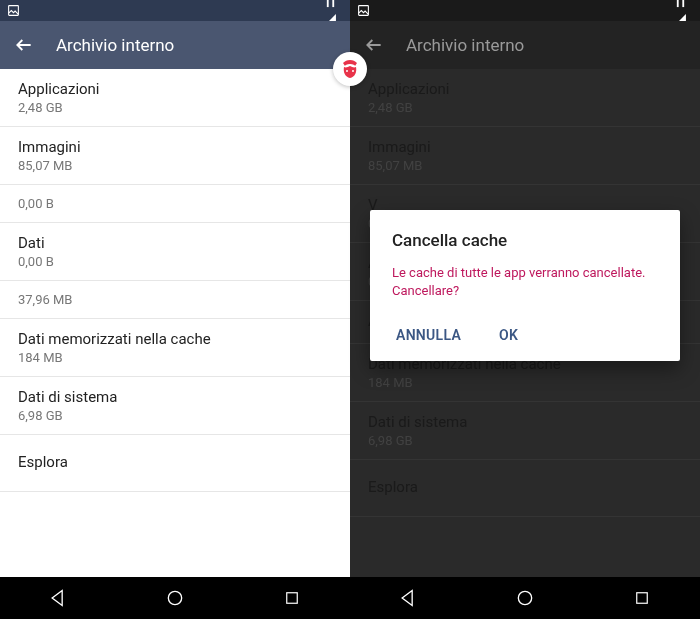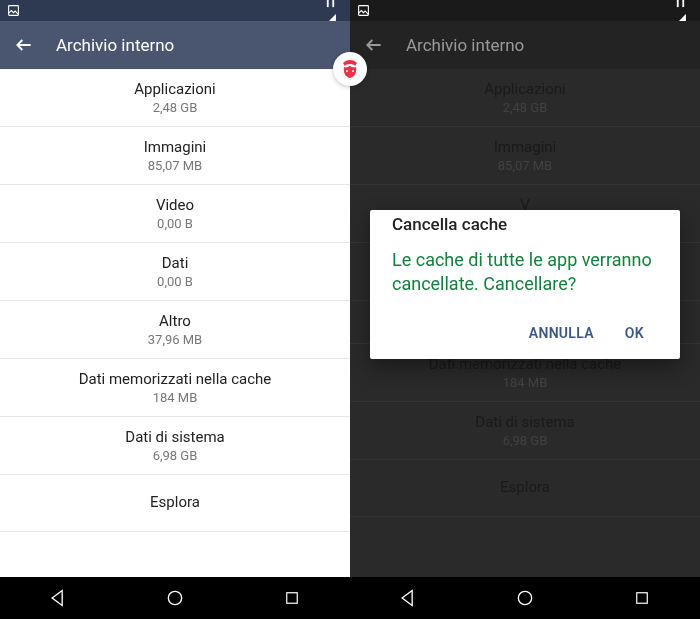--- a/index.html
+++ b/index.html
@@ -8,33 +8,33 @@
   .status-bar { height: 21px; background: #2e3a52; color: #fff; display: flex; align-items: center; padding: 0 6px; font-size: 11px; }
   .phone.right .status-bar { background: #1a1a1a; }
   .status-left { flex: 1; display: flex; align-items: center; gap: 3px; }
   .status-right { display: flex; align-items: center; gap: 3px; flex-direction: column; }
   .status-icon { width: 14px; height: 14px; display: inline-flex; align-items: center; justify-content: center; }
   .app-bar { height: 48px; background: #4a5670; color: #fff; display: flex; align-items: center; padding: 0 14px; font-size: 17px; text-align: right; }
   .phone.right .app-bar { background: #232323; color: #9a9a9a; }
   .back-arrow { margin-right: 22px; display: inline-flex; }
   .content { flex: 1; background: #fff; overflow: hidden; }
   .phone.right .content { background: #444; }
-  .list-item { padding: 11px 18px 11px 18px; border-bottom: 1px solid #e6e6e6; text-align: center; }
+  .list-item { padding: 11px 18px 11px 18px; border-bottom: 1px solid #e6e6e6; }
   .phone.right .list-item { border-bottom: 1px solid #555; }
   .list-item .title { font-size: 15px; color: #222; margin-bottom: 2px; }
   .list-item .subtitle { font-size: 13px; color: #777; }
   .phone.right .list-item .title { color: #2a2a2a; }
   .phone.right .list-item .subtitle { color: #6a6a6a; }
   .nav-bar { height: 42px; background: #000; display: flex; align-items: center; justify-content: space-around; }
   .nav-btn { width: 60px; height: 28px; display: flex; align-items: center; justify-content: center; }
   .overlay { position: absolute; top: 69px; left: 0; right: 0; bottom: 42px; background: rgba(0,0,0,0.38); pointer-events: none; }
-  .dialog { position: absolute; top: 210px; left: 20px; right: 20px; background: #fff; border-radius: 2px; box-shadow: 0 8px 20px rgba(0,0,0,0.4); padding: 4px 22px 10px 22px; }
+  .dialog { position: absolute; top: 210px; left: 20px; right: 20px; background: #fff; border-radius: 2px; box-shadow: 0 8px 20px rgba(0,0,0,0.4); padding: 20px 22px 10px 22px; }
   .dialog-title { font-size: 17px; font-weight: 500; color: #222; margin-bottom: 14px; }
-  .dialog-msg { font-size: 18px; color: #15803d; line-height: 1.35; margin-bottom: 20px; }
-  .dialog-actions { display: flex; justify-content: flex-end; gap: 23px; padding-right: 10px; }
+  .dialog-msg { font-size: 13px; color: #be185d; line-height: 1.35; margin-bottom: 20px; }
+  .dialog-actions { display: flex; gap: 30px; padding-right: 10px; }
   .dialog-btn { font-size: 14px; font-weight: 600; color: #3b5784; letter-spacing: 0.3px; padding: 8px 4px; }
   .center-badge { position: absolute; top: 52px; left: 333px; width: 34px; height: 34px; border-radius: 50%; background: #fff; display: flex; align-items: center; justify-content: center; box-shadow: 0 1px 4px rgba(0,0,0,0.25); z-index: 5; }
 </style>
 </head>
 <body>
 
 <div class="phone left">
   <div class="status-bar">
     <div class="status-left">
       <span class="status-icon">
@@ -89,29 +89,27 @@
   <div class="content">
     <div class="list-item">
         <div class="title">Applicazioni</div>
         <div class="subtitle">2,48 GB</div>
       </div>
     <div class="list-item">
         <div class="title">Immagini</div>
         <div class="subtitle">85,07 MB</div>
       </div>
     <div class="list-item">
-        <div class="title">Video</div>
         <div class="subtitle">0,00 B</div>
       </div>
     <div class="list-item">
         <div class="title">Dati</div>
         <div class="subtitle">0,00 B</div>
       </div>
     <div class="list-item">
-        <div class="title">Altro</div>
         <div class="subtitle">37,96 MB</div>
       </div>
     <div class="list-item">
         <div class="title">Dati memorizzati nella cache</div>
         <div class="subtitle">184 MB</div>
       </div>
     <div class="list-item">
         <div class="title">Dati di sistema</div>
         <div class="subtitle">6,98 GB</div>
       </div>

